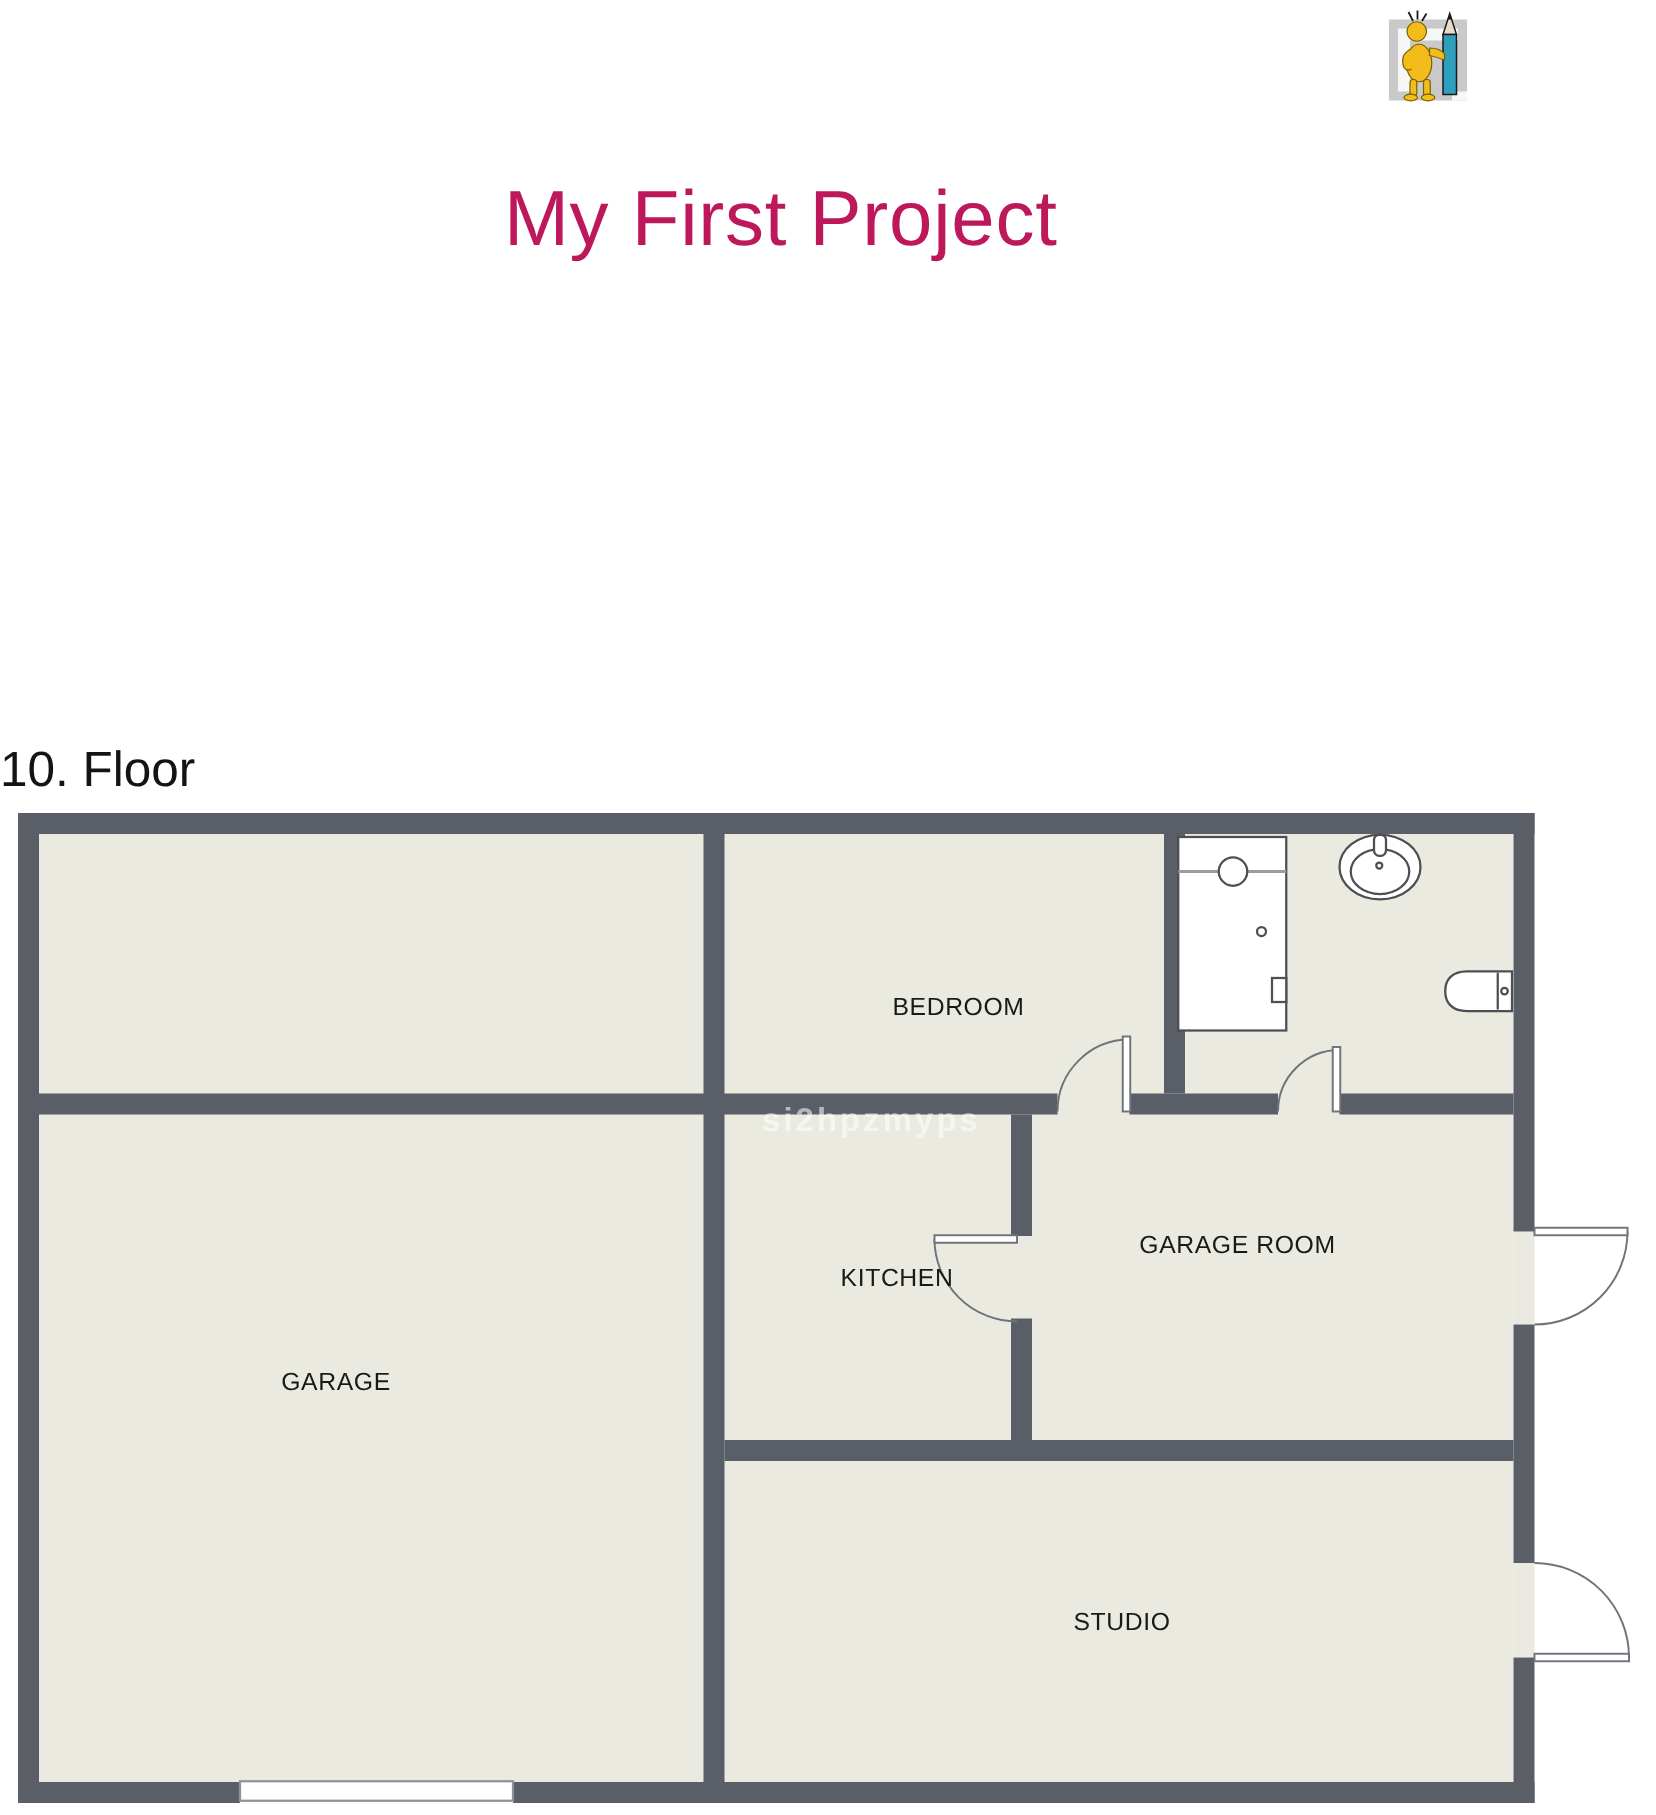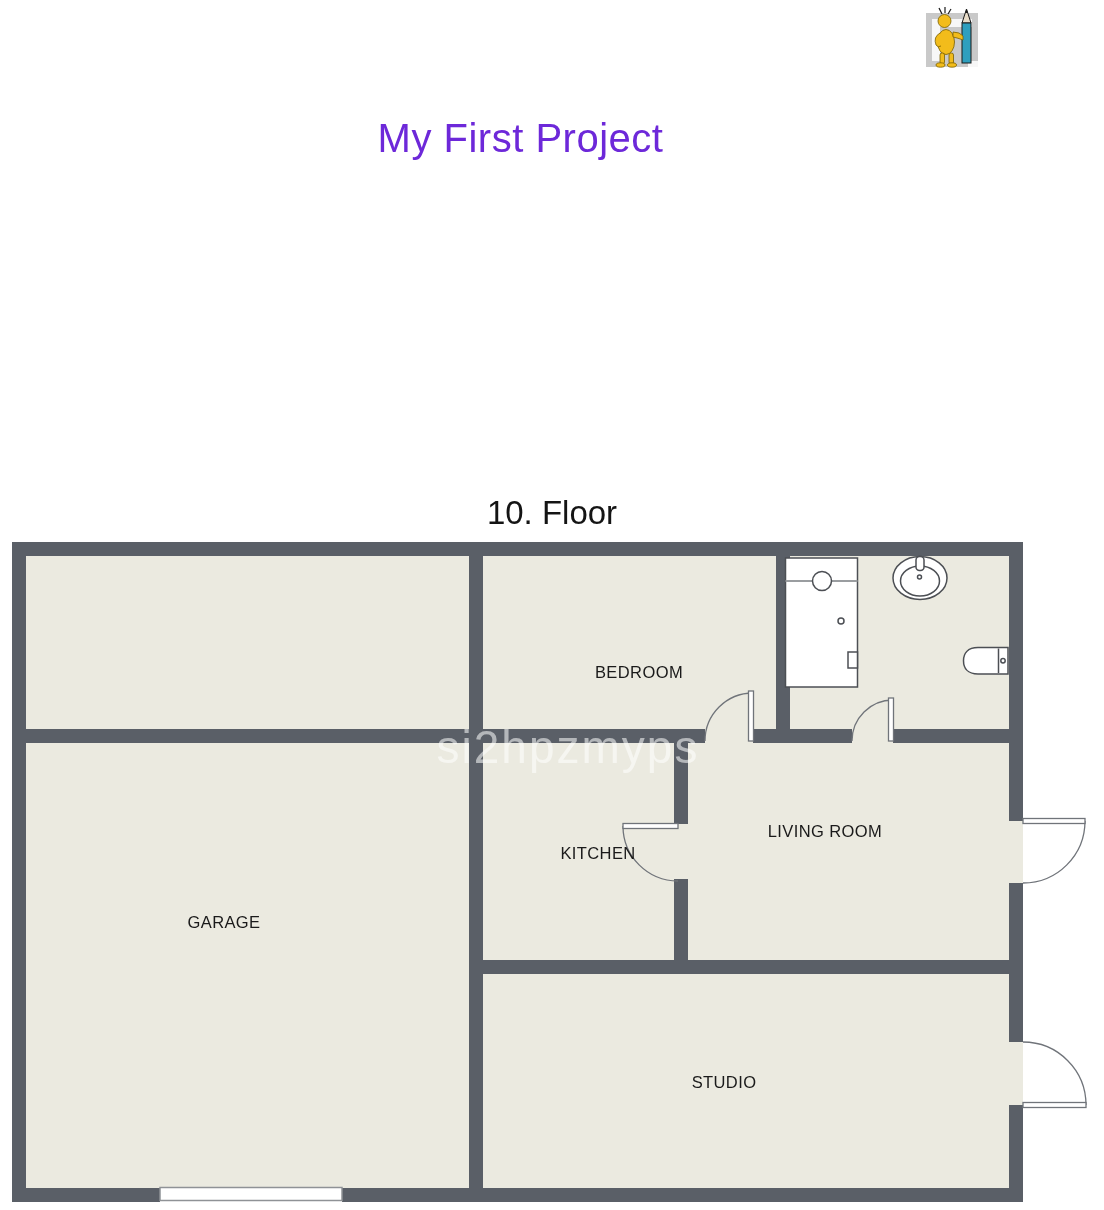--- a/index.html
+++ b/index.html
@@ -3,24 +3,24 @@
 <meta charset="utf-8">
 <style>
   html,body{margin:0;padding:0;}
   body{
     width:1104px;height:1210px;position:relative;overflow:hidden;
     background:var(--page_bg,#ffffff);
     font-family:"Liberation Sans", sans-serif;
   }
   .title{
     position:absolute;top:116px;left:0;width:1041px;text-align:center;
-    font-size:40px;color:#6d28d9;letter-spacing:0.5px;
+    font-size:52px;color:#be185d;letter-spacing:0.5px;
   }
   .floor-label{
-    position:absolute;top:494px;left:0;width:1104px;text-align:center;
+    position:absolute;top:494px;left:0;width:1104px;text-align:left;
     font-size:33px;color:#141414;
   }
   .logo{position:absolute;top:5px;left:922px;display:flex;}
   .logo-text{
     font-weight:bold;font-size:25px;line-height:23px;letter-spacing:-0.3px;
     color:var(--logo_text,#2b2b2b);padding-top:10px;margin-left:7px;
   }
   .logo-text .reg{font-size:10px;vertical-align:9px;letter-spacing:0;}
   .plan-svg{position:absolute;left:0;top:530px;z-index:1;}
   .wall{fill:var(--wall,#5a5f67);}
@@ -30,22 +30,22 @@
   .fx{fill:#ffffff;stroke:var(--fixture_stroke,#4c4f54);stroke-width:1.5;}
   .fxline{fill:none;stroke:#9a9da0;stroke-width:2;}
   .fxmark{fill:none;stroke:var(--fixture_stroke,#4c4f54);stroke-width:1.5;}
   .garage-door{fill:#ffffff;stroke:#8f9296;stroke-width:1.5;}
   .room-label{
     position:absolute;transform:translate(-50%,-50%);z-index:4;
     font-size:16.5px;letter-spacing:0.4px;color:var(--label_text,#1a1a1a);
     white-space:nowrap;
   }
   .watermark{
-    position:absolute;left:568px;top:747px;transform:translate(-50%,-50%);z-index:5;
-    font-size:46px;font-weight:normal;letter-spacing:2px;white-space:nowrap;
+    position:absolute;left:581px;top:747px;transform:translate(-50%,-50%);z-index:5;
+    font-size:22px;font-weight:bold;letter-spacing:2px;white-space:nowrap;
     color:var(--watermark_color,rgba(255,255,255,0.55));
   }
 </style>
 </head>
 <body>
 
 <div class="logo">
   <svg width="60" height="66" viewBox="0 0 60 66">
     <rect x="4" y="8" width="52" height="54" fill="#c9c9c9"></rect>
     <path d="M10 14 H50 V22 H18 V56 H10 Z" fill="#ffffff" opacity="0.85"></path>
@@ -146,17 +146,17 @@
     <g>
       <path class="fx" d="M1008 647.5 L978 647.5 C967.5 647.5 963.5 653.5 963.5 660.75 C963.5 668 967.5 674 978 674 L1008 674 Z"></path>
       <line class="fxmark" x1="998.5" y1="648.5" x2="998.5" y2="673"></line>
       <circle class="fxmark" cx="1003" cy="660.7" r="2.2"></circle>
     </g>
   </g>
 </svg>
 
 <div class="room-label" style="left:639px;top:672px;">BEDROOM</div>
 <div class="room-label" style="left:577px;top:853px;margin-left:21px;">KITCHEN</div>
-<div class="room-label" style="left:825px;top:831px;">LIVING ROOM</div>
+<div class="room-label" style="left:825px;top:831px;">GARAGE ROOM</div>
 <div class="room-label" style="left:224px;top:922px;">GARAGE</div>
-<div class="room-label" style="left:724px;top:1082px;text-align:center;">STUDIO</div>
+<div class="room-label" style="left:748px;top:1082px;text-align:center;">STUDIO</div>
 
 <div class="watermark">si2hpzmyps</div>
 
 </body></html>

